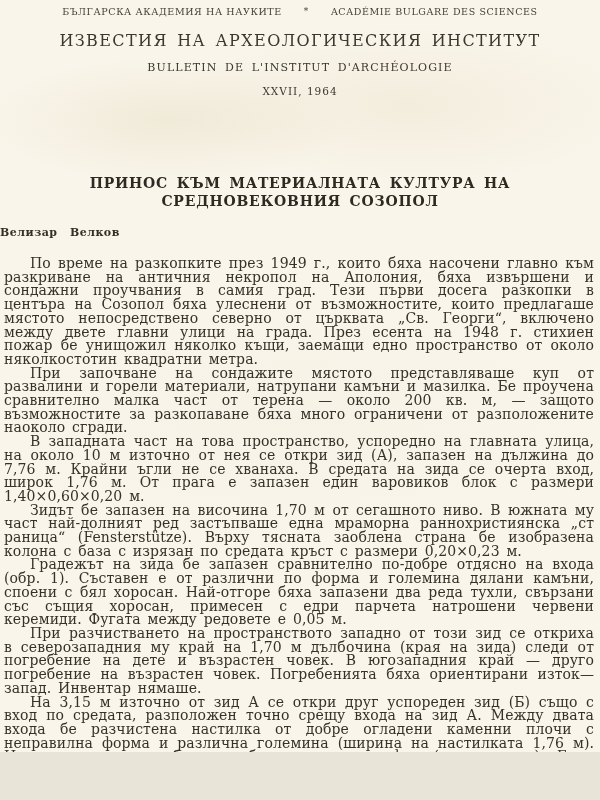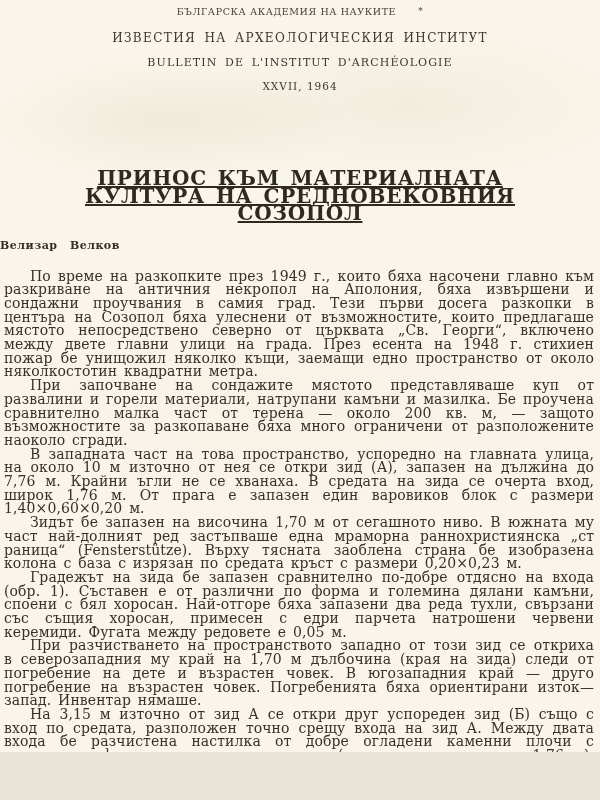--- a/index.html
+++ b/index.html
@@ -28,21 +28,21 @@
     align-items: baseline;
     gap: 22px;
     font-size: 9.5px;
     letter-spacing: 0.6px;
     color: #45403a;
     white-space: nowrap;
   }
   .h1row .sep { font-size: 9px; position: relative; top: -1px; }
   .h2 {
     margin-top: 14px;
-    font-size: 12px;
+    font-size: 16px;
     letter-spacing: 1.4px;
     word-spacing: 3px;
     color: #3c372f;
   }
   .h3 {
     margin-top: 11px;
     font-size: 11px;
     letter-spacing: 1.1px;
     word-spacing: 3px;
     color: #3c372f;
@@ -50,27 +50,26 @@
   .h4 {
     margin-top: 11px;
     font-size: 10.5px;
     letter-spacing: 1px;
     color: #3c372f;
   }
   .title {
     margin: 78px auto 0 auto;
     max-width: 532px;
     text-align: center;
-    font-size: 20px;
+    font-size: 14px;
     font-weight: bold;
     line-height: 17.5px;
     letter-spacing: 0.8px;
     word-spacing: 3px;
     color: #2e2a23;
-    text-decoration: underline;
   }
   .author {
     margin-top: 16px;
     text-align: left;
     font-size: 11px;
     font-weight: bold;
     letter-spacing: 0.5px;
     word-spacing: 8px;
     color: #332f28;
   }
@@ -99,20 +98,21 @@
 </style>
 </head>
 <body>
 
 <div class="page">
 
   <header class="journal-header">
     <div class="h1row">
       <span>БЪЛГАРСКА АКАДЕМИЯ НА НАУКИТЕ</span>
       <span class="sep">*</span>
+      <span>ACADÉMIE BULGARE DES SCIENCES</span>
     </div>
     <div class="h2">ИЗВЕСТИЯ НА АРХЕОЛОГИЧЕСКИЯ ИНСТИТУТ</div>
     <div class="h3">BULLETIN DE L'INSTITUT D'ARCHÉOLOGIE</div>
     <div class="h4">XXVII, 1964</div>
   </header>
 
   <h1 class="title">ПРИНОС КЪМ МАТЕРИАЛНАТА КУЛТУРА НА СРЕДНОВЕКОВНИЯ СОЗОПОЛ</h1>
 
   <div class="author">Велизар Велков</div>
 

